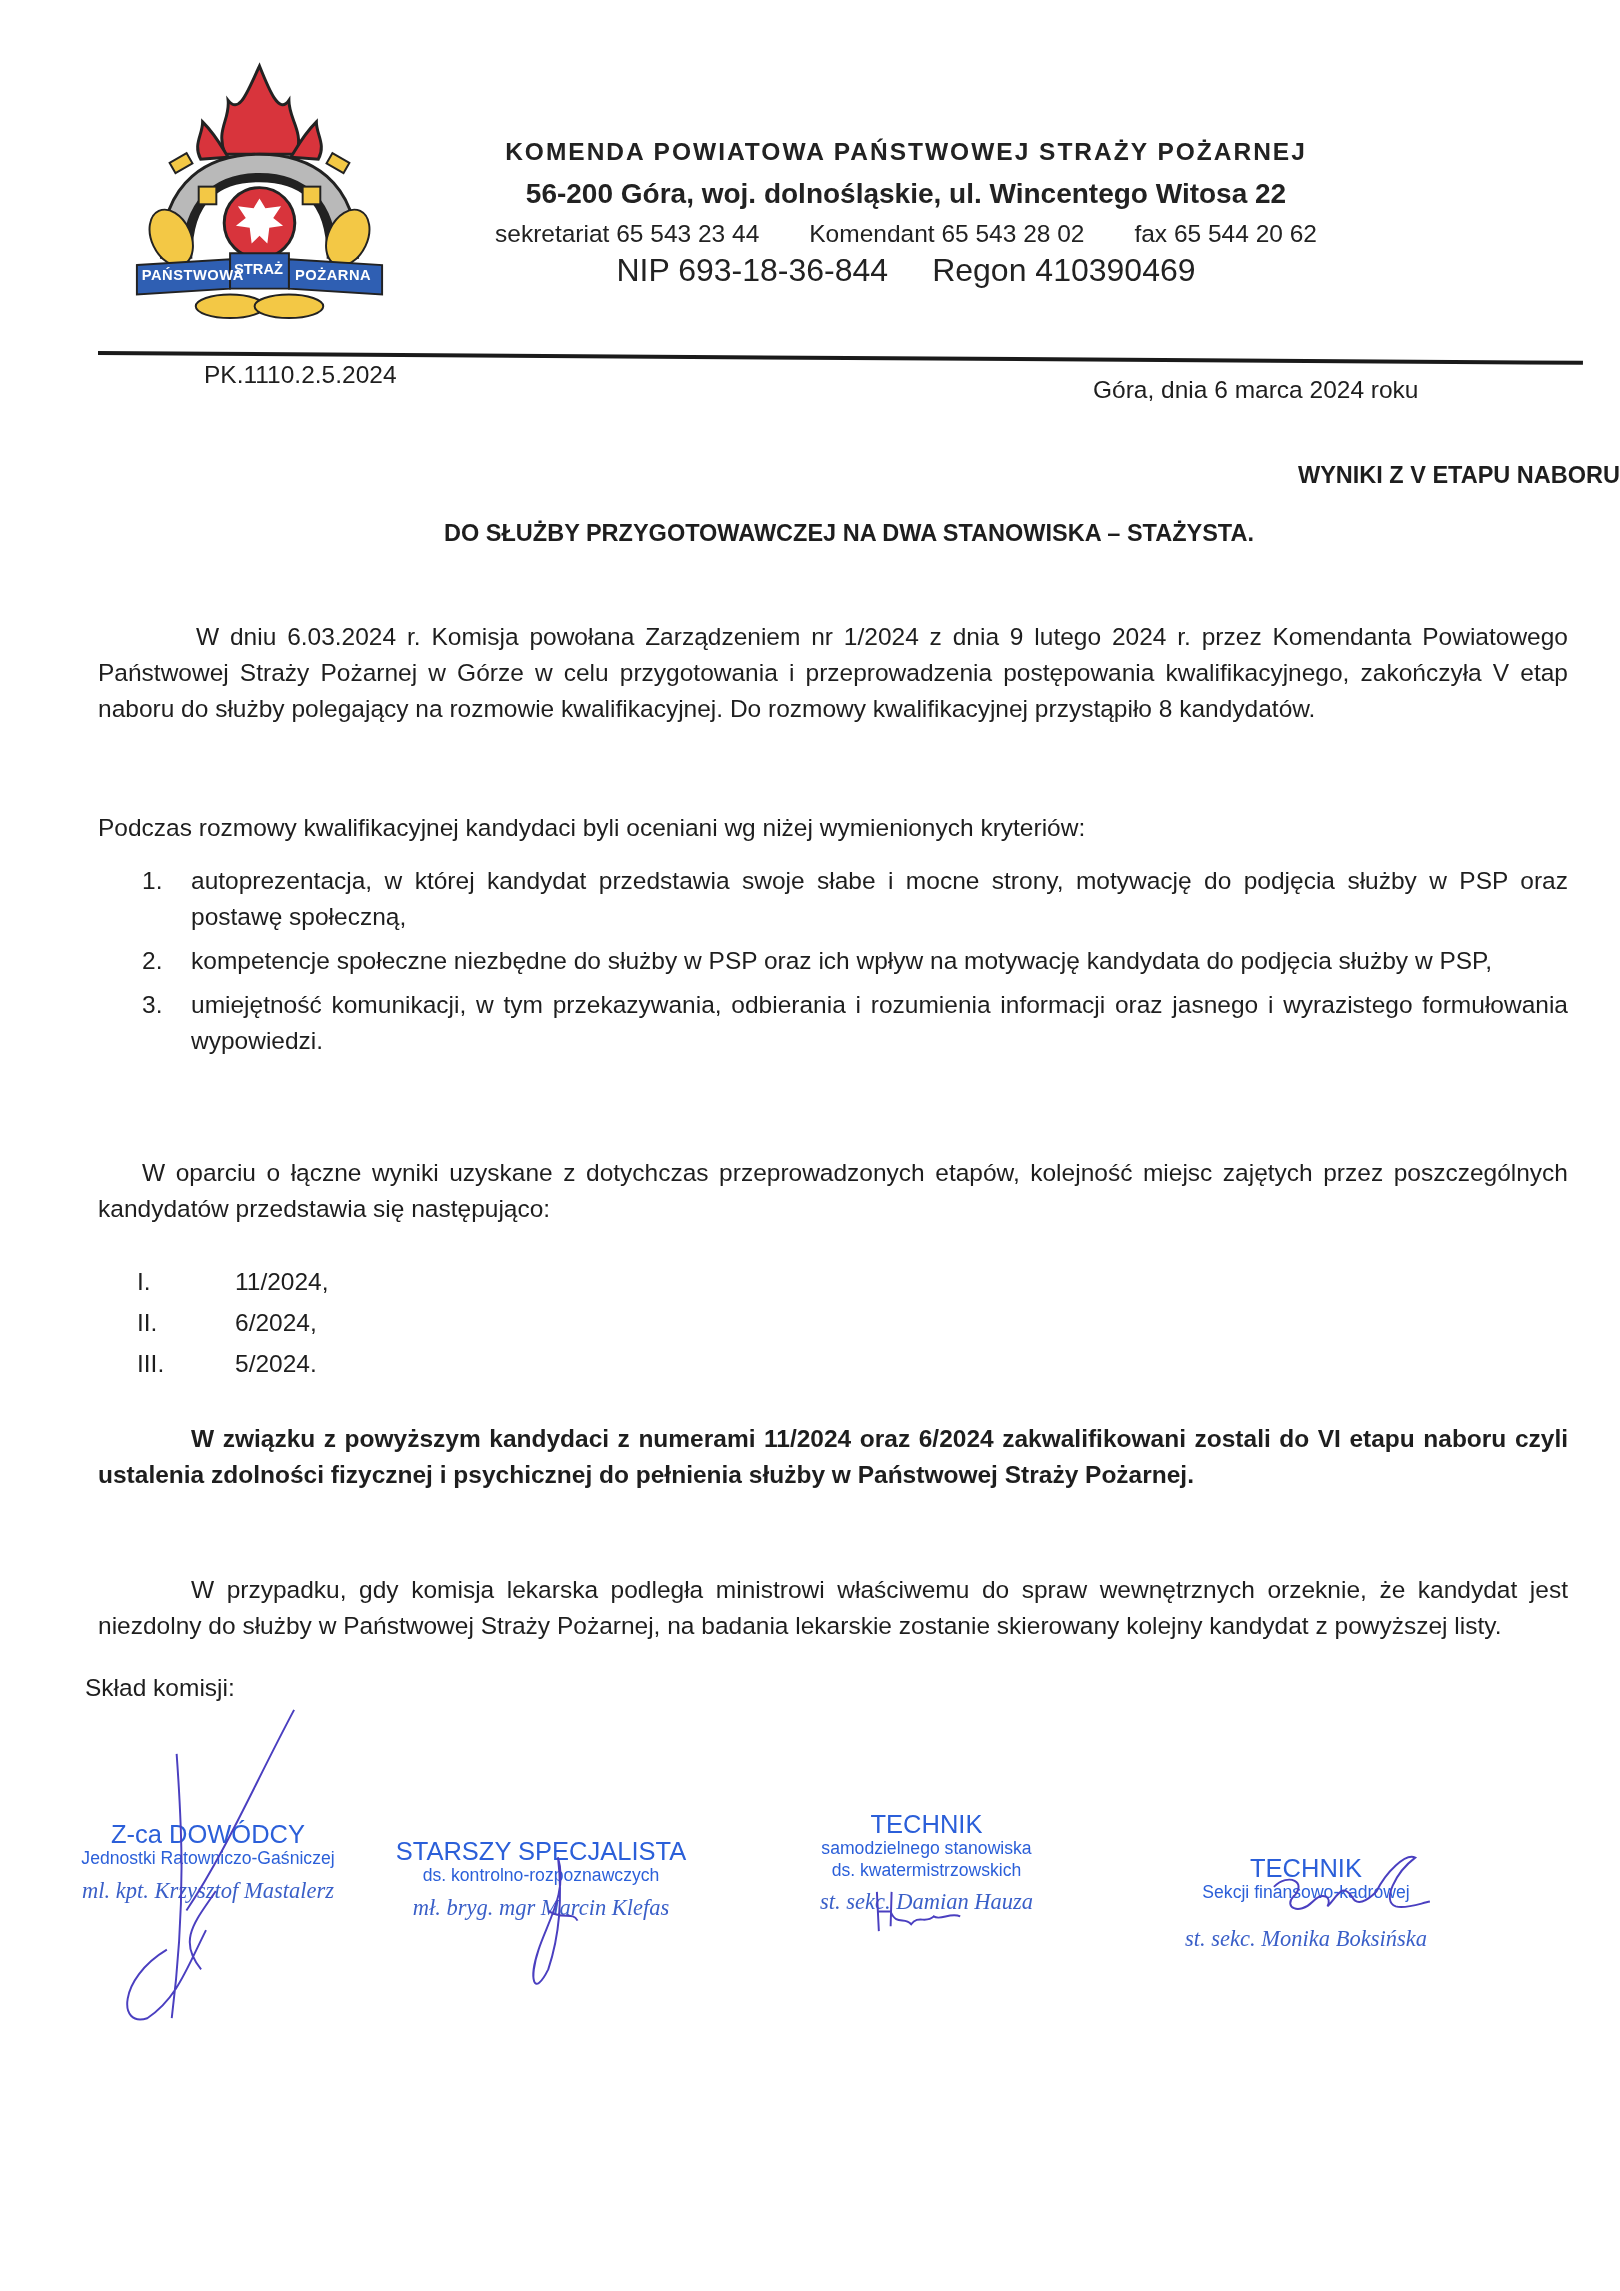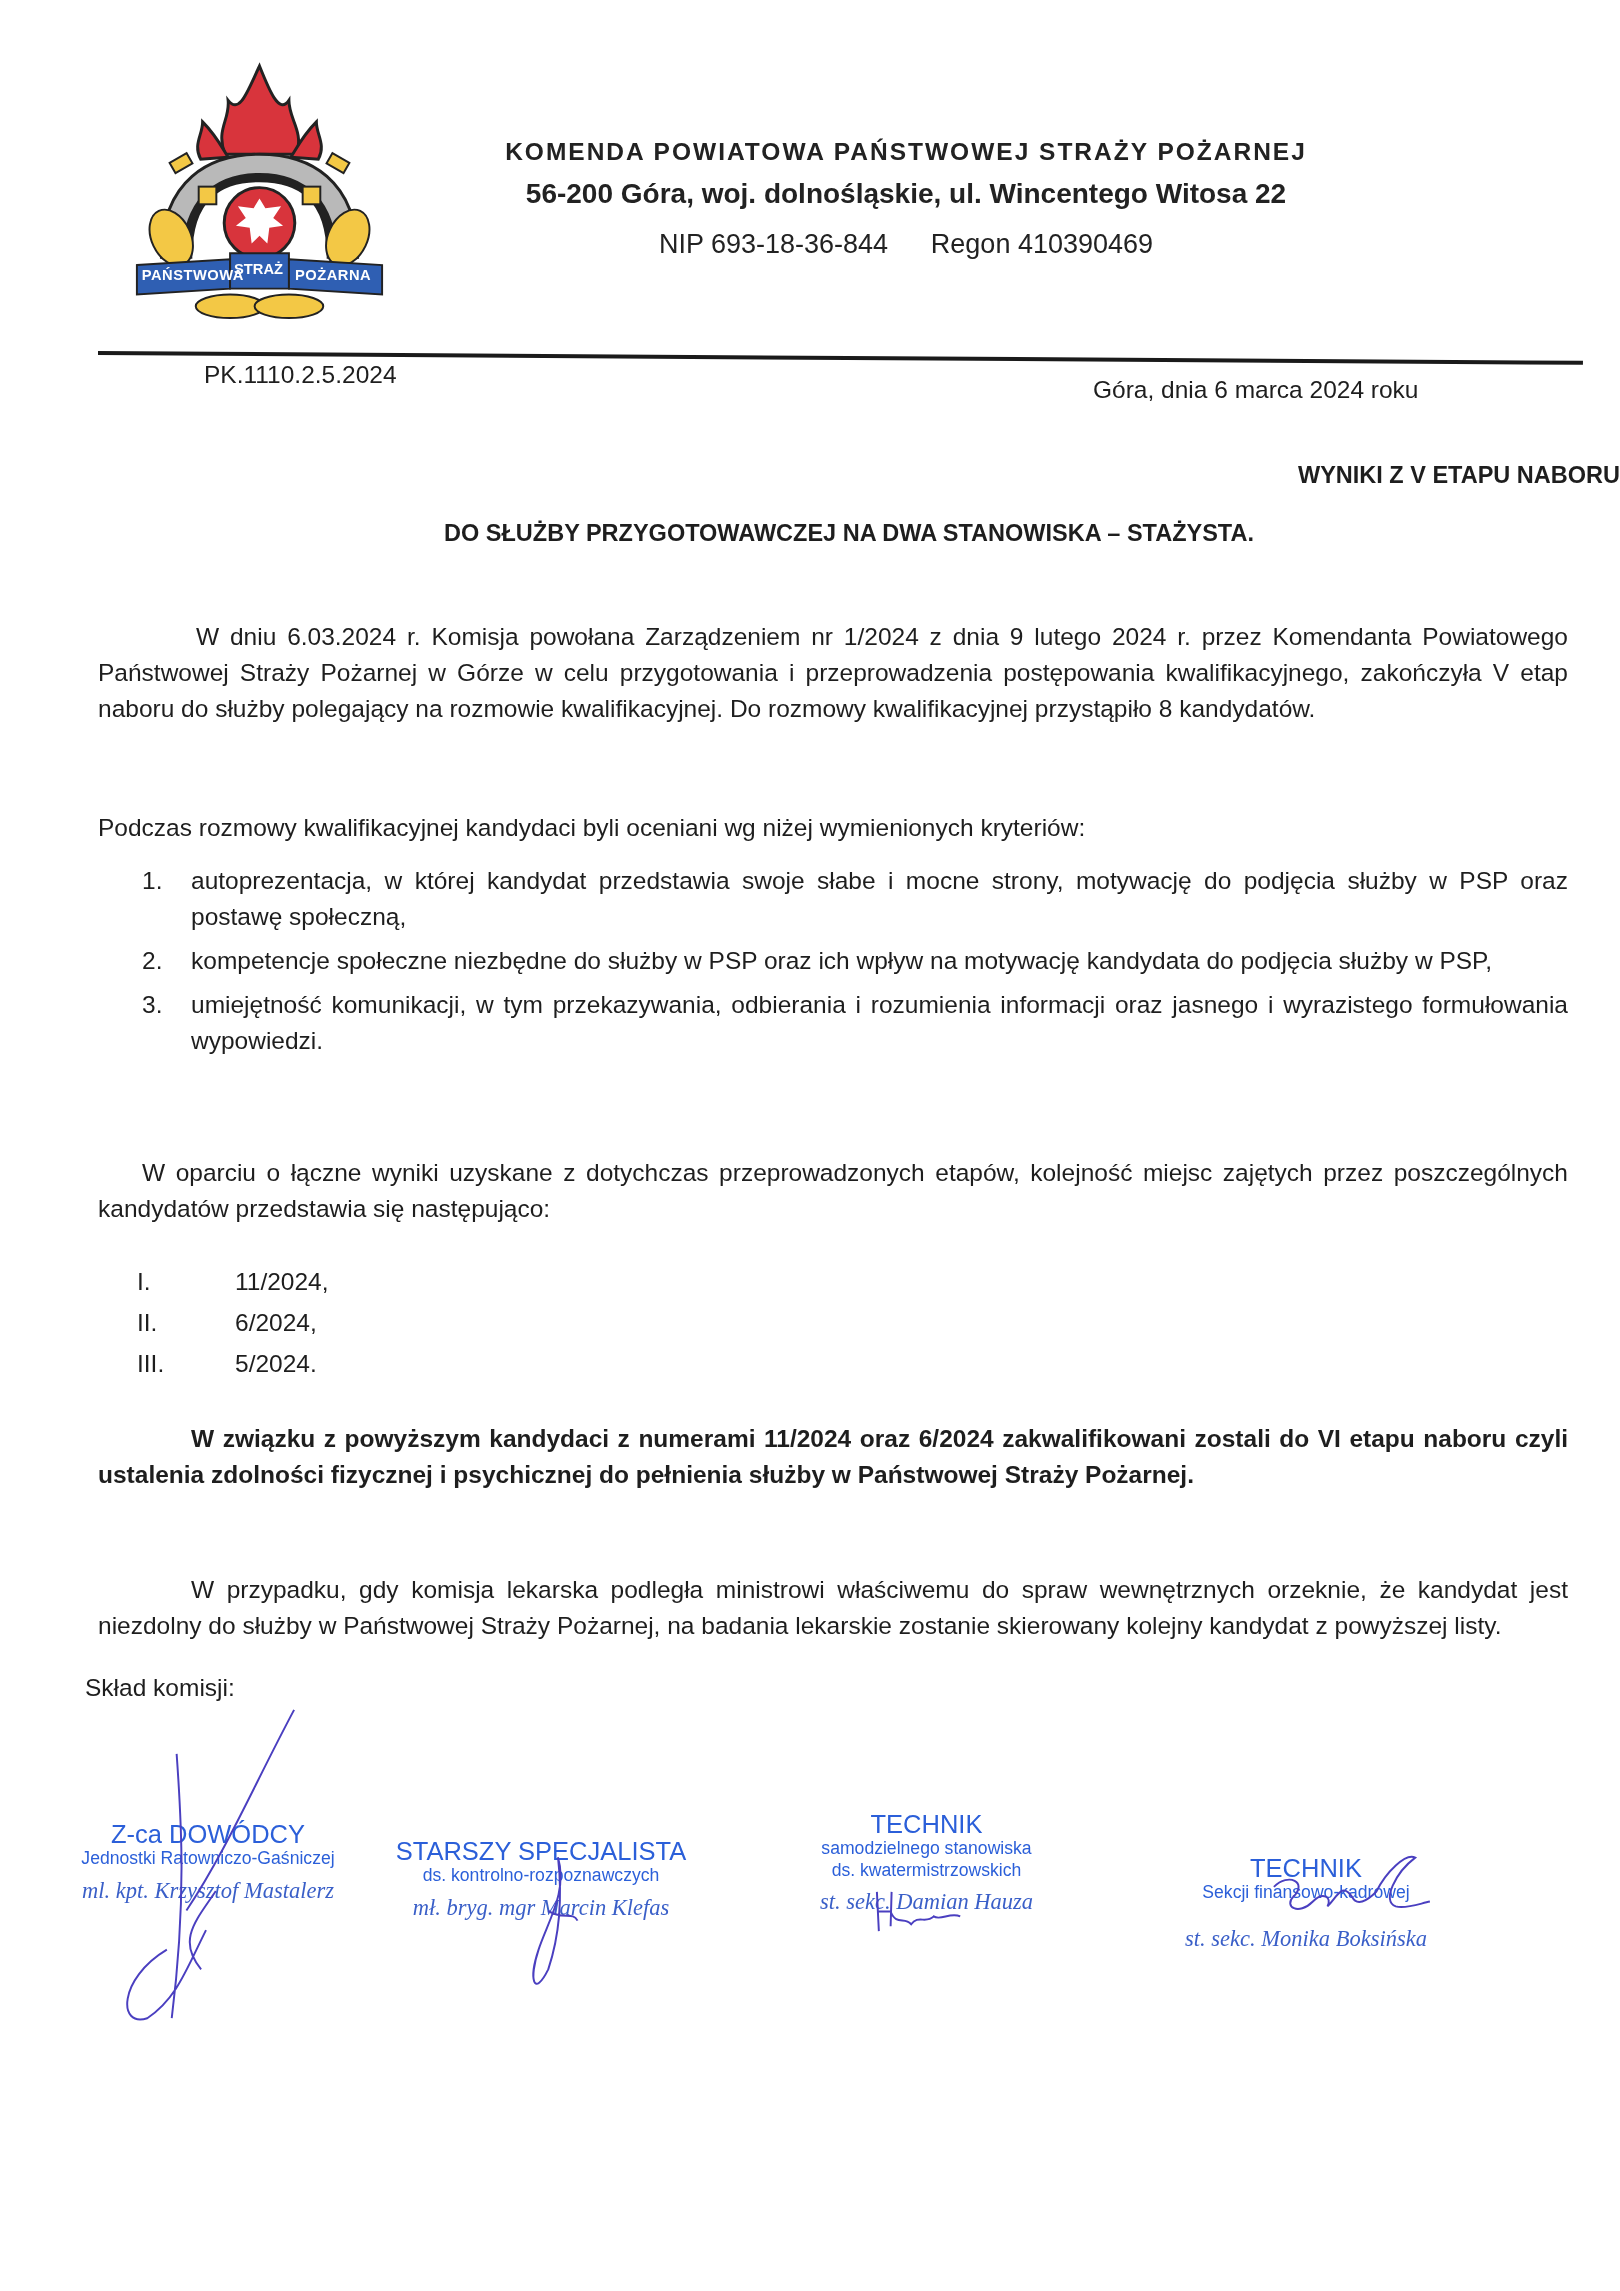--- a/index.html
+++ b/index.html
@@ -7,21 +7,21 @@
          font-family: "Liberation Sans", "DejaVu Sans", sans-serif; color: #1e1e1e; }
   .page { position: absolute; left: 0; top: 0; width: 1620px; height: 2292px; }
 
   
   .logo { position: absolute; left: 132px; top: 61px; width: 255px; height: 265px; }
   .org { position: absolute; left: 421px; top: 137px; width: 970px; text-align: center; color: #222; }
   .org .l1 { font-size: 24.5px; font-weight: bold; letter-spacing: 2px; line-height: 29px; }
   .org .l2 { font-size: 28px; font-weight: bold; line-height: 39px; margin-top: 7.8px; }
   .org .l3 { font-size: 24.5px; line-height: 33px; margin-top: 3.9px; }
   .org .l3 span { margin: 0 21.6px; }
-  .org .l4 { font-size: 27px; line-height: 33px; margin-top: 15px; }
+  .org .l4 { font-size: 32px; line-height: 33px; margin-top: 4px; }
   .org .l4 span { margin: 0 17.6px; }
   .rule { position: absolute; left: 98px; top: 351px; width: 1485px; height: 3.9px; background: #1a1a1a;
           transform: rotate(0.38deg); transform-origin: left center; }
 
   .ref { position: absolute; left: 204px; top: 361px; font-size: 24.5px; }
   .date { position: absolute; left: 1093px; top: 376px; font-size: 24.5px; }
 
   .title1 { position: absolute; left: 0; width: 1620px; top: 462px; text-align: right;
             font-size: 23.5px; font-weight: bold; }
   .title2 { position: absolute; left: 39px; width: 1620px; top: 520px; text-align: center;
@@ -87,20 +87,25 @@
       <path d="M160 202 L 255 208 L 255 238 L 160 232 Z" fill="#2f5fb3" stroke="#222" stroke-width="2"></path>
     </svg>
     <span style="position:absolute;left:9.8px;top:206px;font-size:14.7px;font-weight:bold;color:#fff;letter-spacing:0.5px;">PAŃSTWOWA</span>
     <span style="position:absolute;left:102px;top:200px;font-size:14.7px;font-weight:bold;color:#fff;text-align:center;">STRAŻ</span>
     <span style="position:absolute;left:163px;top:206px;font-size:14.7px;font-weight:bold;color:#fff;letter-spacing:0.5px;">POŻARNA</span>
   </div>
 
   <div class="org">
     <div class="l1">KOMENDA  POWIATOWA  PAŃSTWOWEJ  STRAŻY  POŻARNEJ</div>
     <div class="l2">56-200 Góra, woj. dolnośląskie,  ul. Wincentego Witosa 22</div>
+    <div class="l3">
+      <span>sekretariat 65 543 23 44</span>
+      <span>Komendant  65 543 28 02</span>
+      <span>fax  65 544 20 62</span>
+    </div>
     <div class="l4">
       <span>NIP 693-18-36-844</span>
       <span>Regon 410390469</span>
     </div>
   </div>
 
   <div class="rule"></div>
 
   <div class="ref">PK.1110.2.5.2024</div>
   <div class="date">Góra,  dnia 6 marca  2024 roku</div>

